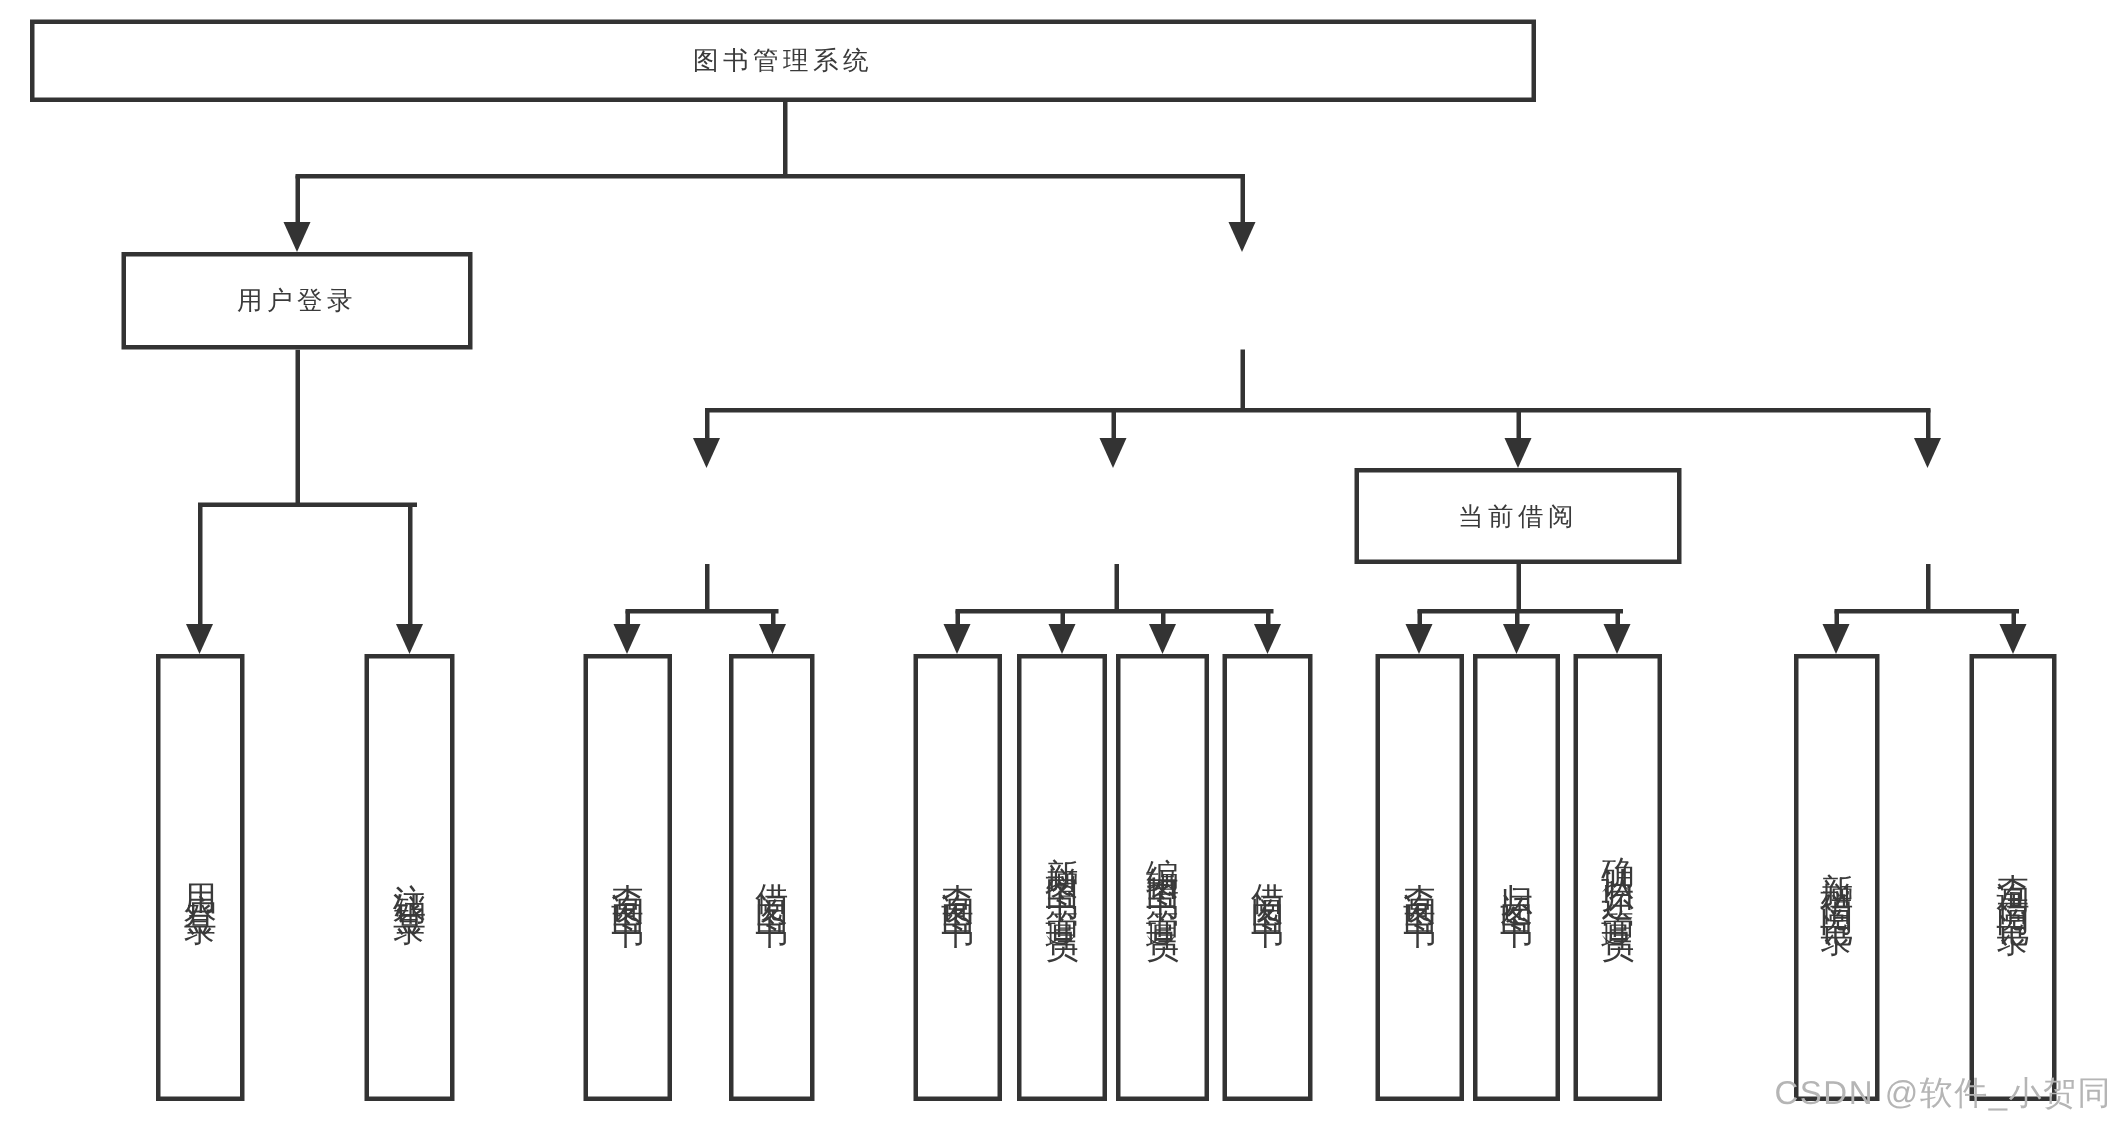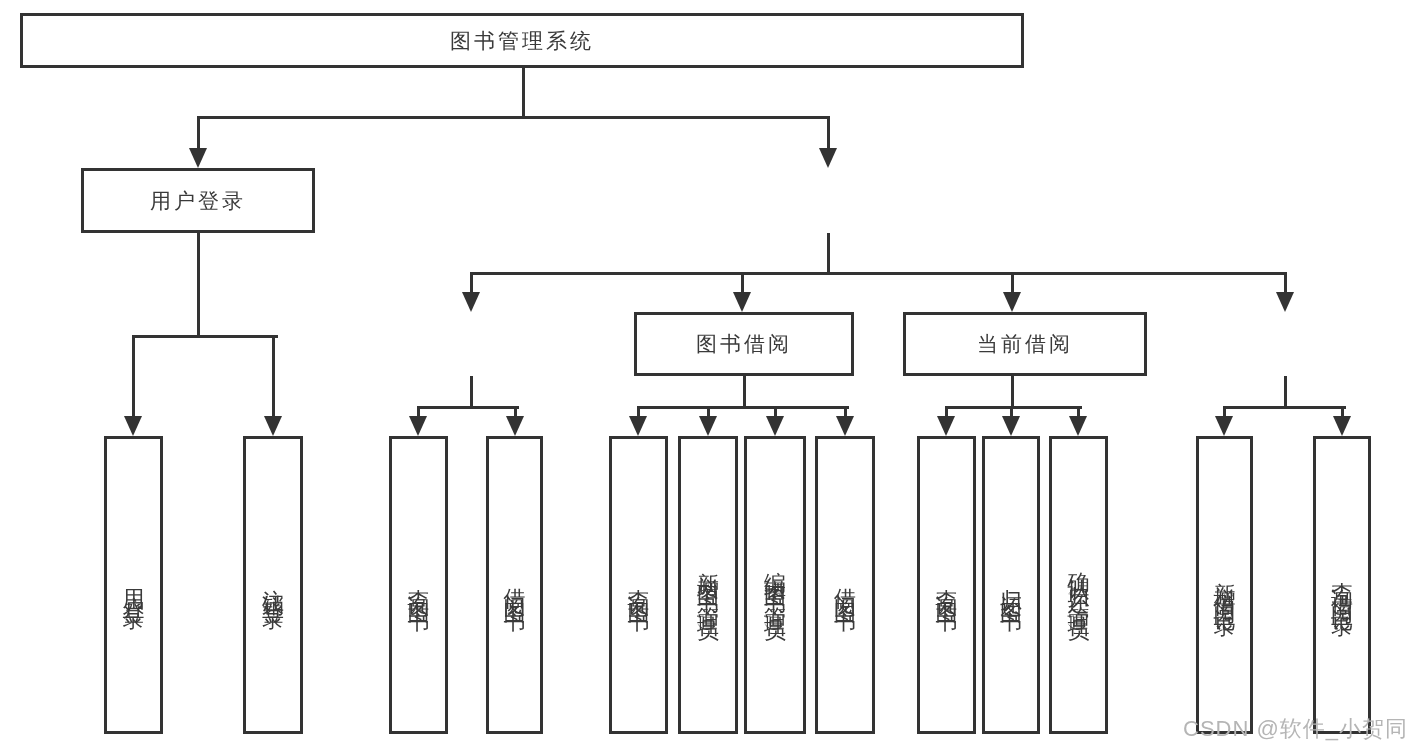--- a/index.html
+++ b/index.html
@@ -19,21 +19,21 @@
     position: absolute;
     box-sizing: border-box;
     border: 3px solid var(--line, #333333);
     background: #ffffff;
     display: flex;
     align-items: center;
     justify-content: center;
     z-index: 2;
   }
   .hnode span {
-    font-size: 21px;
+    font-size: 17px;
     letter-spacing: 3px;
     color: var(--text, #3a3a3a);
     white-space: nowrap;
   }
   .vnode {
     position: absolute;
     top: 436px;
     height: 298px;
     box-sizing: border-box;
     border: 3px solid var(--line, #333333);
@@ -83,24 +83,21 @@
 <div id="canvas">
 
   <div class="hnode" style="left:20px; top:13px; width:1004px; height:55px;">
     <span>图书管理系统</span>
   </div>
 
   <div class="hnode" style="left:81px; top:168px; width:234px; height:65px;">
     <span>用户登录</span>
   </div>
 
-  <div class="hnode" style="left:634px; top:312px; width:220px; height:64px;">
-    <span>图书借阅</span>
-  </div>
-  <div class="hnode" style="left:903px; top:312px; width:244px; height:64px;">
+  <div class="hnode" style="left:903px; top:312px; width:218px; height:64px;">
     <span>当前借阅</span>
   </div>
 
   <div class="vnode" style="left:104px; width:59px;">
     <span>用户登录</span>
   </div>
   <div class="vnode" style="left:243px; width:60px;">
     <span>注销登录</span>
   </div>
 

